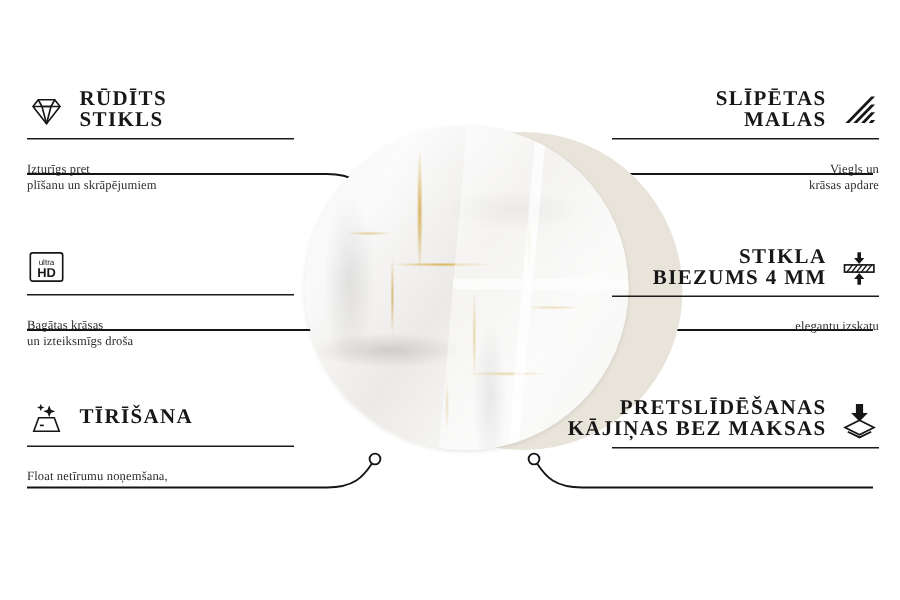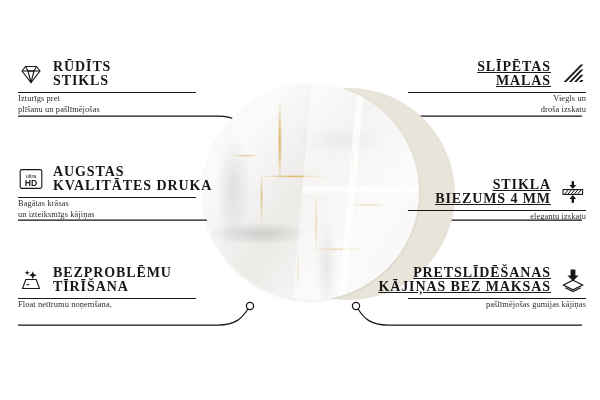--- a/index.html
+++ b/index.html
@@ -61,32 +61,32 @@
     position:absolute;inset:0;border-radius:50%;
     background:linear-gradient(150deg,rgba(255,255,255,.40) 0%,rgba(255,255,255,0) 34%);
   }
 
   
   .callout{position:absolute;width:178px;}
   .callout.left{left:18px;text-align:left;}
   .callout.right{right:14px;text-align:right;}
 
   .head{display:flex;align-items:center;gap:9px;}
-  .callout.right .head{flex-direction:row-reverse;text-decoration:underline;}
+  .callout.right .head{flex-direction:row-reverse;}
   .ico{flex:0 0 auto;width:26px;height:26px;display:block;}
 
   .title{
     font-family:"Liberation Serif",serif;
     font-size:14px;font-weight:700;letter-spacing:.9px;
     line-height:13.5px;text-transform:uppercase;color:#171717;
     white-space:nowrap;
   }
   .rule{height:0;border-top:1px solid #1b1b1b;margin-top:5px;}
   .desc{
-    font-size:8.4px;line-height:11.4px;color:#2c2c2c;margin-top:0;
+    font-size:8.4px;line-height:11.4px;color:#2c2c2c;margin-top:14px;
     letter-spacing:.1px;
   }
   .desc div{white-space:nowrap;}
 </style>
 </head>
 <body>
 
 <div id="stage">
 
   <svg id="connectors" viewBox="0 0 600 400" fill="none">
@@ -133,53 +133,48 @@
           <path d="M10 10 H16"></path>
       </svg>
       <div class="title">
         <div>RŪDĪTS</div>
         <div>STIKLS</div>
       </div>
     </div>
     <div class="rule"></div>
     <div class="desc">
       <div>Izturīgs pret</div>
-      <div>plīšanu un pašlīmējošas</div>
+      <div>plīšanu un skrāpējumiem</div>
     </div>
   </div>
 
   <div class="callout left" style="top:165px">
     <div class="head">
       <svg class="ico" viewBox="0 0 26 26">
         <rect x="2.2" y="3.6" width="21.6" height="18.8" rx="1.6" fill="none" stroke="#171717" stroke-width="1.1"></rect>
         <text x="13" y="11.6" text-anchor="middle" font-family="Liberation Sans, sans-serif" font-size="5.4" fill="#171717">ultra</text>
         <text x="13" y="19.6" text-anchor="middle" font-family="Liberation Sans, sans-serif" font-size="8.6" font-weight="bold" fill="#171717">HD</text>
       </svg>
-      <div class="title">
-        <div>AUGSTAS</div>
-        <div>KVALITĀTES DRUKA</div>
-      </div>
     </div>
     <div class="rule"></div>
     <div class="desc">
       <div>Bagātas krāsas</div>
-      <div>un izteiksmīgs kājiņas</div>
+      <div>un izteiksmīgs droša</div>
     </div>
   </div>
 
   <div class="callout left" style="top:266px">
     <div class="head">
       <svg class="ico" viewBox="0 0 26 26" fill="none" stroke="#171717" stroke-width="1.1">
         <path d="M4.5 21.5 L7.8 12.5 H18.2 L21.5 21.5 Z"></path>
         <path d="M14.8 4.2 L15.9 7.1 L18.8 8.2 L15.9 9.3 L14.8 12.2 L13.7 9.3 L10.8 8.2 L13.7 7.1 Z" fill="#171717" stroke="none"></path>
         <path d="M9.2 3.2 L9.9 5.0 L11.7 5.7 L9.9 6.4 L9.2 8.2 L8.5 6.4 L6.7 5.7 L8.5 5.0 Z" fill="#171717" stroke="none"></path>
         <path d="M8.6 17.6 h2.6"></path>
       </svg>
       <div class="title">
-        <div>BEZPROBLĒMU</div>
         <div>TĪRĪŠANA</div>
       </div>
     </div>
     <div class="rule"></div>
     <div class="desc">
       <div>Float netīrumu noņemšana,</div>
     </div>
   </div>
 
   <div class="callout right" style="top:60px">
@@ -191,25 +186,25 @@
         <path d="M20.8 19.0 L23.4 19.0 L21.8 21.0 L19.2 21.0 Z"></path>
       </svg>
       <div class="title">
         <div>SLĪPĒTAS</div>
         <div>MALAS</div>
       </div>
     </div>
     <div class="rule"></div>
     <div class="desc">
       <div>Viegls un</div>
-      <div>droša izskatu</div>
-    </div>
-  </div>
-
-  <div class="callout right" style="top:178px">
+      <div>krāsas apdare</div>
+    </div>
+  </div>
+
+  <div class="callout right" style="top:165px">
     <div class="head">
       <svg class="ico" viewBox="0 0 26 26">
         <g fill="#171717">
           <rect x="11.6" y="2.2" width="2.4" height="4.2"></rect>
           <path d="M9.4 6.0 H16.2 L12.8 10.0 Z"></path>
           <rect x="11.6" y="19.6" width="2.4" height="4.2"></rect>
           <path d="M9.4 20.0 H16.2 L12.8 16.0 Z"></path>
         </g>
         <rect x="3.0" y="10.6" width="19.6" height="4.8" fill="none" stroke="#171717" stroke-width="1.1"></rect>
         <g stroke="#171717" stroke-width="1.0">
@@ -238,17 +233,16 @@
         <path d="M13 13.2 L22.6 18.0 L13 22.8 L3.4 18.0 Z" fill="none" stroke="#171717" stroke-width="1.2"></path>
         <path d="M5.2 20.8 L13 24.6 L20.8 20.8" fill="none" stroke="#171717" stroke-width="1.2"></path>
       </svg>
       <div class="title">
         <div>PRETSLĪDĒŠANAS</div>
         <div>KĀJIŅAS BEZ MAKSAS</div>
       </div>
     </div>
     <div class="rule"></div>
     <div class="desc">
-      <div>pašlīmējošas gumijas kājiņas</div>
     </div>
   </div>
 
 </div>
 
 </body></html>

